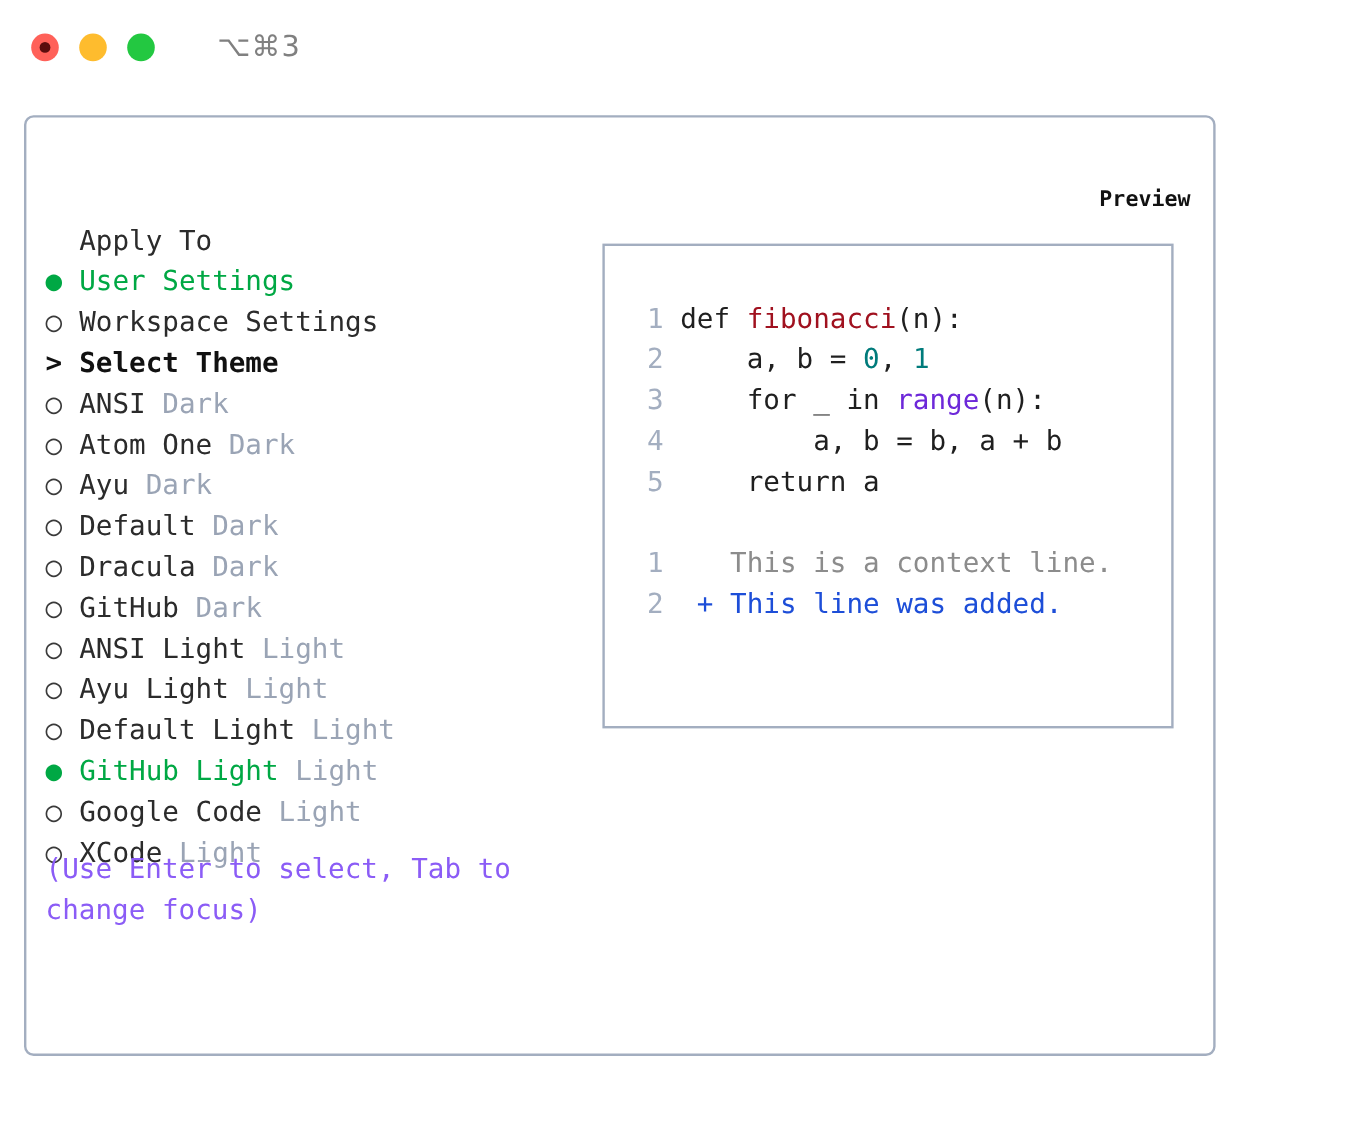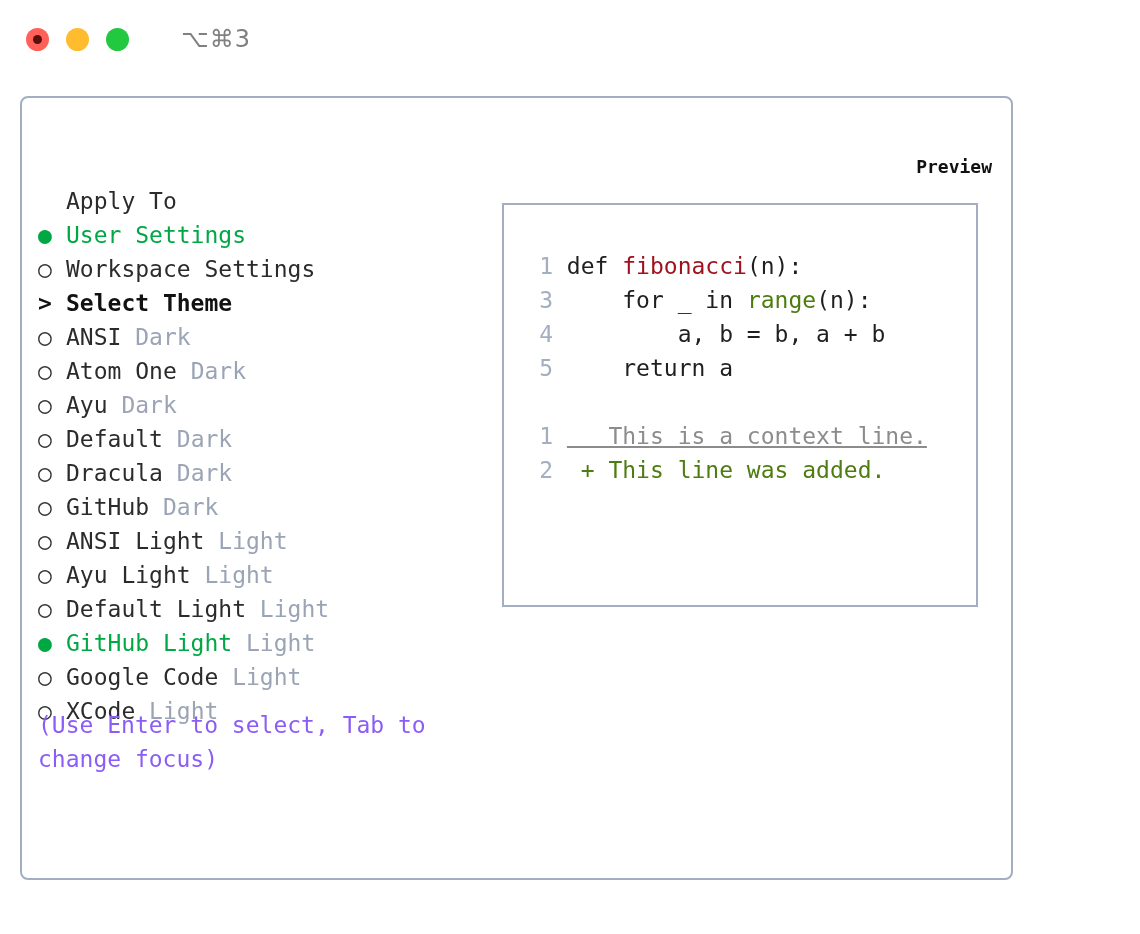--- a/index.html
+++ b/index.html
@@ -175,25 +175,25 @@
     text-align: right;
     color: #a3aec0;
     white-space: pre;
   }
   .ctext { white-space: pre; }
 
   
   .tk-plain   { color: #1f1f1f; margin-top: 14px; }
   .tk-func    { color: #a0111f; }
   .tk-num     { color: #007b7b; }
-  .tk-builtin { color: #4d7c0f; }
-
-  .diff-ctx { color: #8c8c8c; text-decoration: underline; }
+  .tk-builtin { color: #6d28d9; }
+
+  .diff-ctx { color: #8c8c8c; }
   .diff-del { color: #cc1111; }
-  .diff-add { color: #4d7c0f; }
+  .diff-add { color: #1d4ed8; }
 </style>
 </head>
 <body>
 
 <div class="window">
 
   <div class="titlebar">
     <div class="dots">
       <span class="dot dot-red"></span>
       <span class="dot dot-yellow"></span>
@@ -229,20 +229,21 @@
           </div>
       </div>
 
       <div class="hint">(Use Enter to select, Tab to change focus)</div>
 
       <div class="right-col">
         <div class="preview-title">Preview</div>
         <div class="code-box">
           <div class="code-lines" id="code-lines">
               <div class="cline"><span class="lno">1</span><span class="ctext"> <span class="tk-plain">def </span><span class="tk-func">fibonacci</span><span class="tk-plain">(n):</span></span></div>
+              <div class="cline"><span class="lno">2</span><span class="ctext"> <span class="tk-plain">    a, b = </span><span class="tk-num">0</span><span class="tk-plain">, </span><span class="tk-num">1</span></span></div>
               <div class="cline"><span class="lno">3</span><span class="ctext"> <span class="tk-plain">    for _ in </span><span class="tk-builtin">range</span><span class="tk-plain">(n):</span></span></div>
               <div class="cline"><span class="lno">4</span><span class="ctext"> <span class="tk-plain">        a, b = b, a + b</span></span></div>
               <div class="cline"><span class="lno">5</span><span class="ctext"> <span class="tk-plain">    return a</span></span></div>
               <div class="cline"><span class="lno"></span><span class="ctext"> </span></div>
               <div class="cline"><span class="lno">1</span><span class="ctext"> <span class="diff-ctx">   This is a context line.</span></span></div>
               <div class="cline"><span class="lno">2</span><span class="ctext"> <span class="diff-add"> + This line was added.</span></span></div>
             </div>
         </div>
       </div>
 

